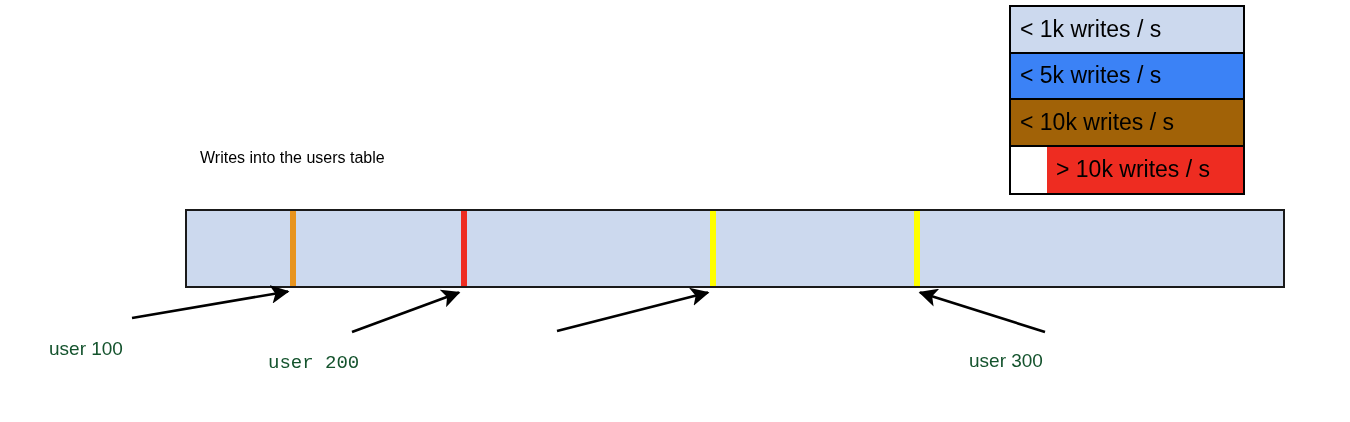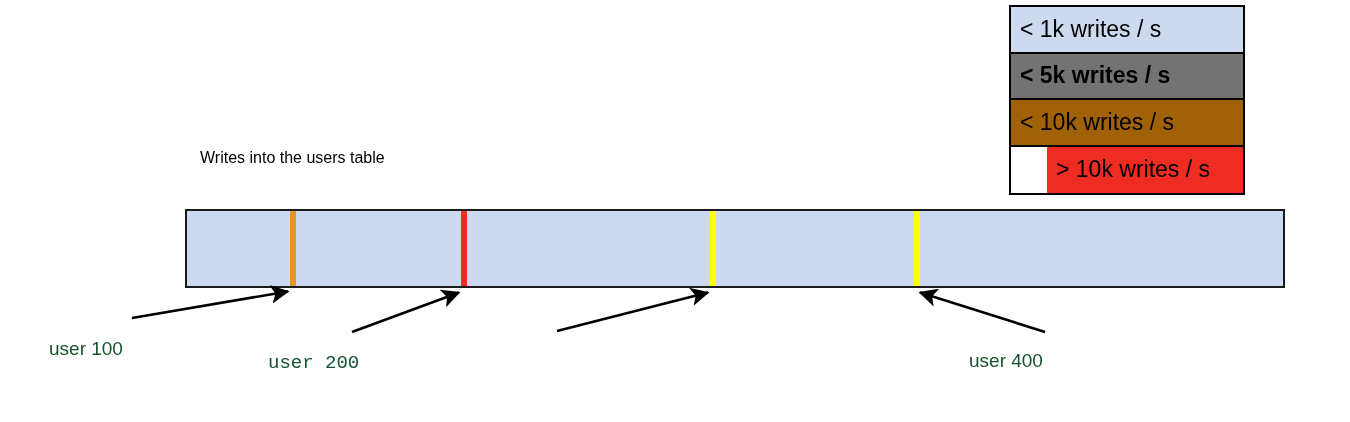--- a/index.html
+++ b/index.html
@@ -96,21 +96,21 @@
 </style>
 </head>
 <body>
 
 <div id="canvas">
 
   <div id="legend">
     <div class="legend-row" style="background:#ccd9ee;">
       <span class="legend-label">&lt; 1k writes / s</span>
     </div>
-    <div class="legend-row" style="background:#737373;font-weight:bold;">
+    <div class="legend-row" style="background:#3b82f6;">
       <span class="legend-label">&lt; 5k writes / s</span>
     </div>
     <div class="legend-row" style="background:#a16207;">
       <span class="legend-label">&lt; 10k writes / s</span>
     </div>
     <div class="legend-row" style="background:#ee2c21;margin-left:36px;">
       <span class="legend-label">&gt; 10k writes / s</span>
     </div>
   </div>
 
@@ -130,15 +130,15 @@
       </marker>
     </defs>
     <line x1="132" y1="318" x2="288" y2="291.5" stroke="#000000" stroke-width="2.6" marker-end="url(#ah)"></line>
     <line x1="352" y1="332" x2="459" y2="292.5" stroke="#000000" stroke-width="2.6" marker-end="url(#ah)"></line>
     <line x1="557" y1="331" x2="708" y2="292.5" stroke="#000000" stroke-width="2.6" marker-end="url(#ah)"></line>
     <line x1="1045" y1="332" x2="920" y2="292.5" stroke="#000000" stroke-width="2.6" marker-end="url(#ah)"></line>
   </svg>
 
   <div class="callout-label" style="left:49px; top:338px;">user 100</div>
   <div class="callout-label" style="left:268px; top:352px;font-family:Liberation Mono, monospace;">user 200</div>
-  <div class="callout-label" style="left:969px; top:350px;">user 400</div>
+  <div class="callout-label" style="left:969px; top:350px;">user 300</div>
 
 </div>
 
 </body></html>

